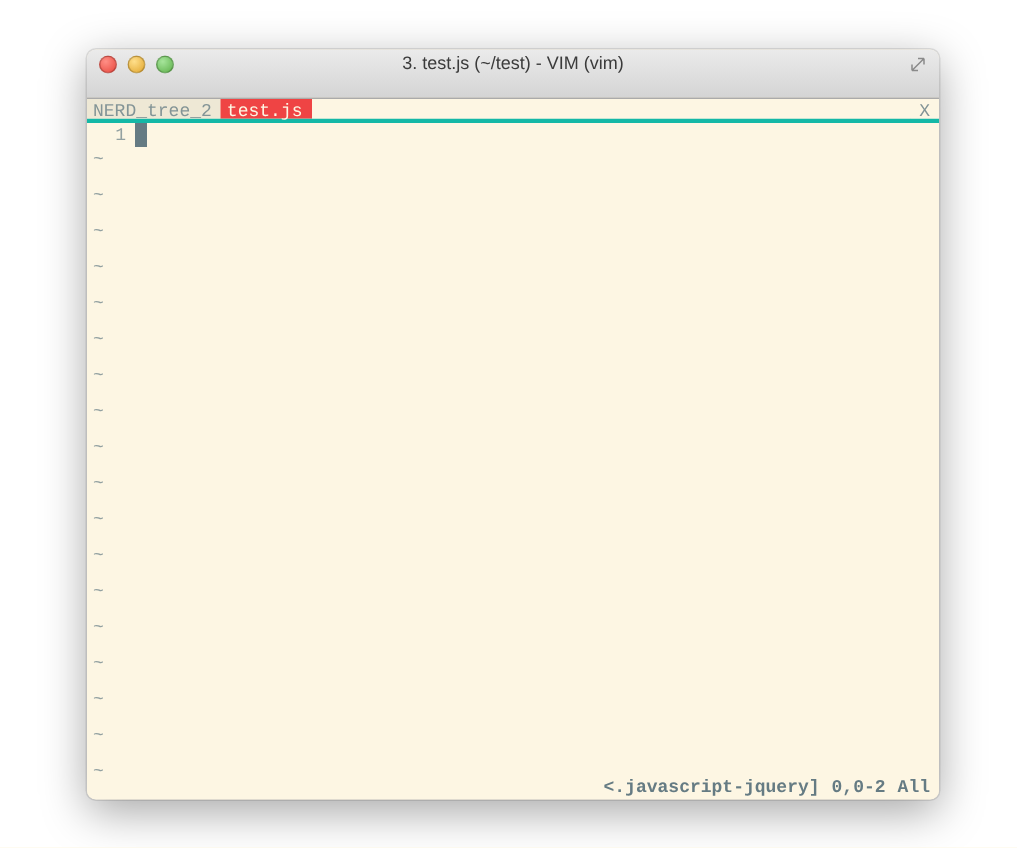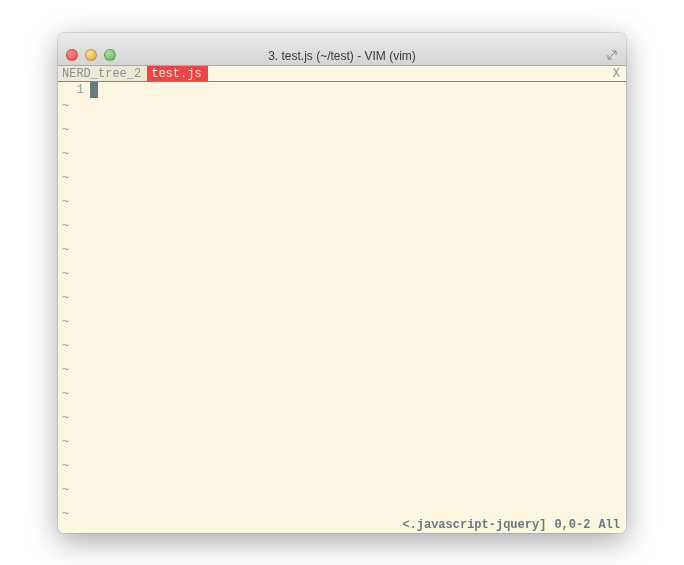--- a/index.html
+++ b/index.html
@@ -21,21 +21,21 @@
       box-shadow: 0 8px 30px rgba(0,0,0,0.35), 0 0 0 1px rgba(0,0,0,0.1);
       overflow: hidden;
       display: flex;
       flex-direction: column;
     }
     .titlebar {
       height: 22px;
       background: linear-gradient(#ebebeb, #d4d4d4);
       border-bottom: 1px solid #aaa;
       display: flex;
-      align-items: flex-start;
+      align-items: flex-end;
       padding: 16px 8px;
       position: relative;
     }
     .traffic-lights {
       display: flex;
       gap: 7px;
       align-items: center;
     }
     .tl {
       width: 12px;
@@ -58,21 +58,21 @@
     .resize-icon {
       margin-left: auto;
       width: 12px;
       height: 12px;
       color: #888;
     }
     .resize-icon svg { display: block; }
     .tabline {
       height: 16px;
       background: #fdf6e3;
-      border-bottom: 1px solid #14b8a6;
+      border-bottom: 3px solid #14b8a6;
       display: flex;
       align-items: stretch;
       font-size: 12px;
       line-height: 16px;
     }
     .tab-inactive {
       background: #eee8d5;
       color: #839496;
       padding: 0 6px 0 4px;
     }

